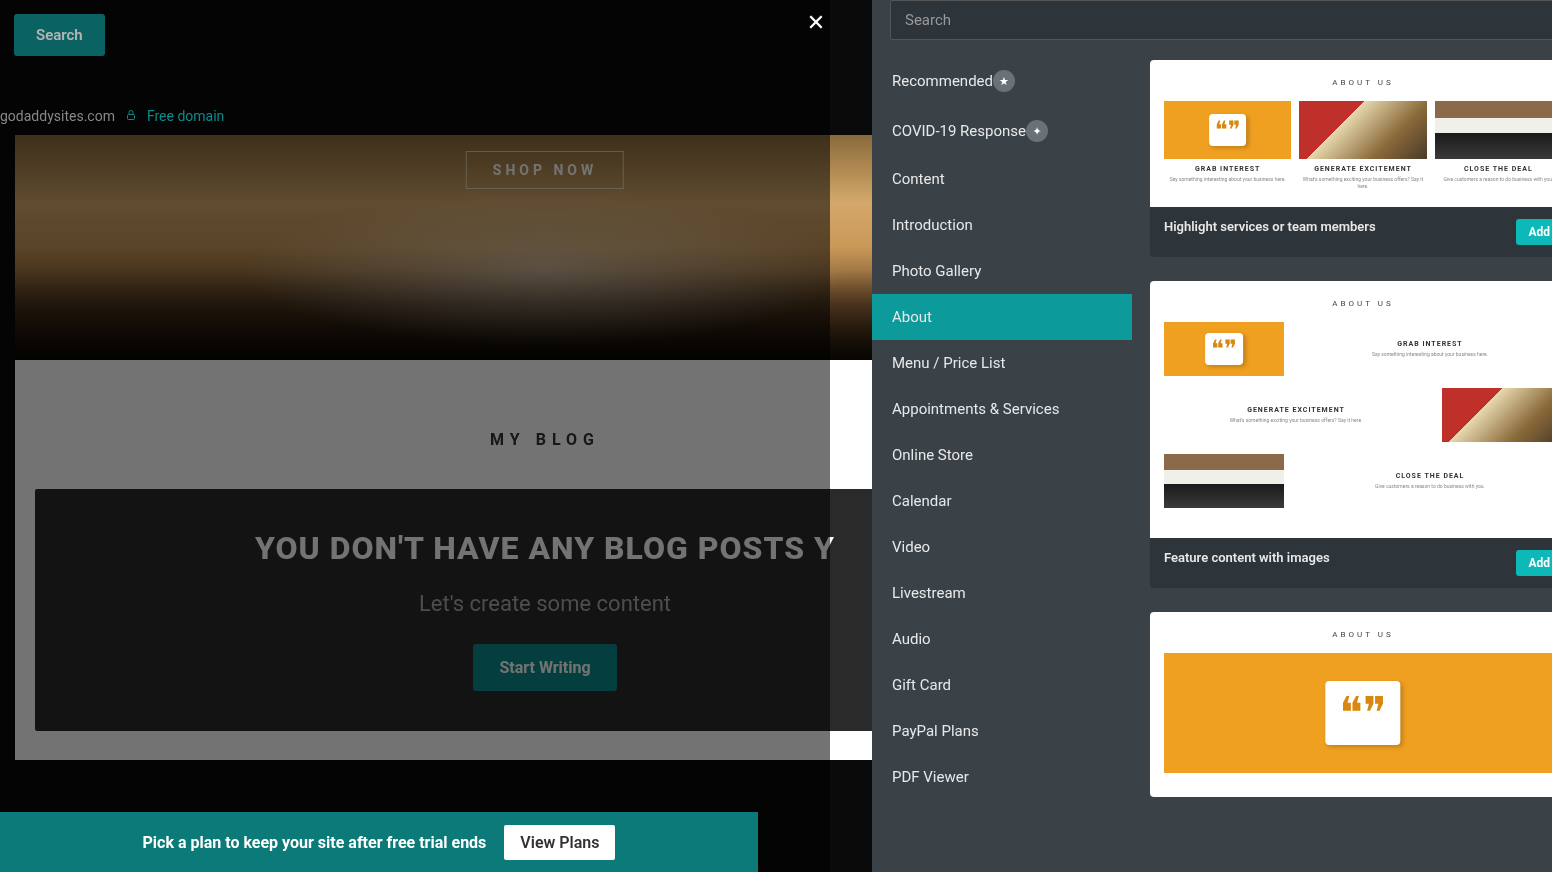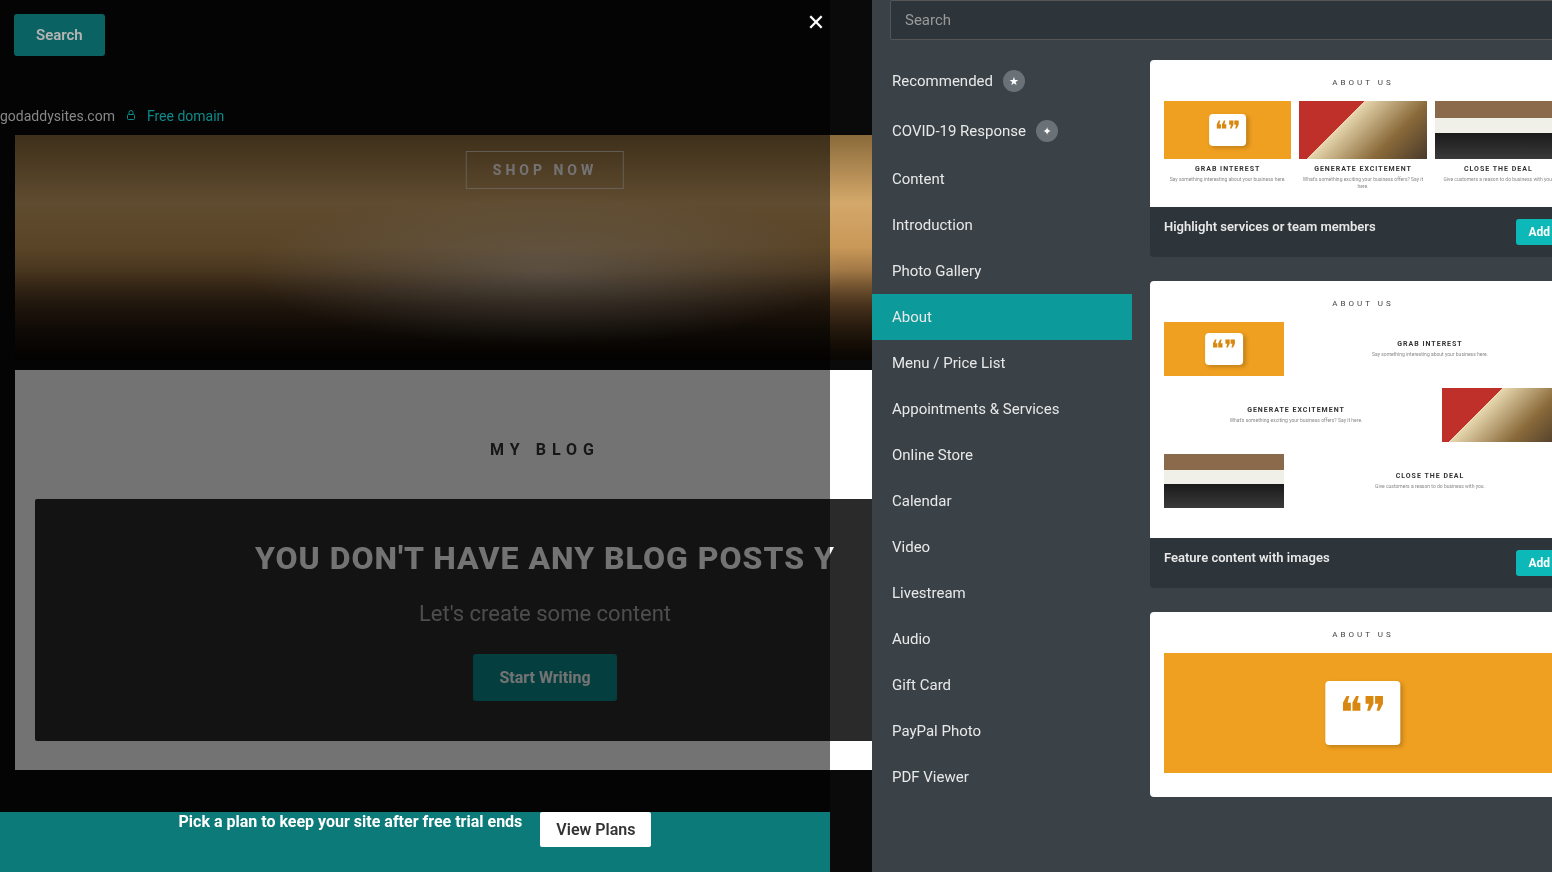--- a/index.html
+++ b/index.html
@@ -11,43 +11,43 @@
 .publish-btn { position: absolute; top: 14px; left: 14px; background: #0d8a8a; color: #fff; border: none; padding: 12px 22px; font-size: 15px; font-weight: 600; border-radius: 3px; z-index: 6; opacity: 0.7; }
 
 .domain-bar { position: absolute; top: 108px; left: 0; color: #888; font-size: 14px; z-index: 6; display: flex; align-items: center; gap: 10px; }
 .domain-bar a { color: #0d8a8a; text-decoration: none; }
 .lock-icon { width: 12px; height: 12px; display: inline-block; }
 
 .hero { position: absolute; top: 135px; left: 15px; width: 1060px; height: 225px; background: linear-gradient(180deg, #8a6a3a 0%, #d4a86a 30%, #c89858 50%, #6a4a2a 75%, #2a1a0a 100%); z-index: 2; }
 .hero::before { content: ""; position: absolute; inset: 0; background: radial-gradient(ellipse at 50% 60%, rgba(255,255,255,0.4) 0%, transparent 40%), linear-gradient(180deg, transparent 60%, rgba(0,0,0,0.8) 100%); }
 .shop-now { position: absolute; top: 16px; left: 50%; transform: translateX(-50%); border: 1px solid rgba(255,255,255,0.6); color: #fff; background: transparent; padding: 10px 26px; font-size: 14px; font-weight: 700; letter-spacing: 4px; z-index: 3; }
 
-.blog-section { position: absolute; top: 370px; left: 15px; width: 1060px; height: 400px; background: #fff; z-index: 2; text-align: center; padding-top: 70px; }
+.blog-section { position: absolute; top: 360px; left: 15px; width: 1060px; height: 400px; background: #fff; z-index: 2; text-align: center; padding-top: 70px; }
 .blog-title { font-size: 16px; font-weight: 700; letter-spacing: 6px; color: #333; }
 .blog-card { margin: 40px 20px 0; background: #2a2a2a; color: #fff; padding: 40px 30px; border-radius: 2px; }
 .blog-card h2 { font-size: 32px; font-weight: 800; letter-spacing: 1px; margin-bottom: 24px; }
 .blog-card p { font-size: 22px; color: #aaa; margin-bottom: 28px; }
 .start-writing { background: #0d8a8a; color: #fff; border: none; padding: 14px 26px; font-size: 16px; font-weight: 700; border-radius: 3px; }
 
-.trial-bar { position: absolute; bottom: 0; left: 0; width: 830px; height: 60px; background: #0d7a7a; z-index: 6; display: flex; align-items: flex-start; justify-content: center; gap: 18px; }
+.trial-bar { position: absolute; bottom: 0; left: 0; width: 758px; height: 60px; background: #0d7a7a; z-index: 6; display: flex; align-items: center; justify-content: center; gap: 18px; }
 .trial-bar span { color: #fff; font-size: 16px; font-weight: 700; }
 .view-plans { background: #fff; color: #333; border: none; padding: 8px 16px; font-size: 16px; font-weight: 600; border-radius: 2px; }
 
 .close-btn { position: absolute; top: 10px; left: 804px; color: #fff; font-size: 22px; z-index: 10; width: 24px; height: 24px; display: flex; align-items: center; justify-content: center; cursor: pointer; }
 
 .panel { position: absolute; left: 872px; top: 0; width: 722px; height: 872px; background: #3a4248; z-index: 8; display: flex; flex-direction: column; }
 .search-wrap { padding: 0 18px 10px; }
 .search-input { width: 100%; background: #2e353a; border: 1px solid #555; color: #ccc; padding: 10px 14px; font-size: 15px; border-radius: 2px; }
 .search-input::placeholder { color: #999; }
 
 .panel-body { flex: 1; display: flex; overflow: hidden; }
 .cat-list { width: 260px; overflow-y: auto; padding: 6px 0; }
 .cat-list::-webkit-scrollbar { width: 8px; }
 .cat-list::-webkit-scrollbar-thumb { background: #6a7278; border-radius: 4px; }
-.cat-item { padding: 14px 20px; color: #e8e8e8; font-size: 15px; cursor: pointer; display: flex; align-items: center; gap: 10px; }
+.cat-item { padding: 14px 20px; color: #e8e8e8; font-size: 15px; cursor: pointer; display: flex; align-items: center; }
 .cat-item.active { background: #0d9a9a; }
 .cat-badge { width: 22px; height: 22px; border-radius: 50%; background: #6a7278; display: inline-flex; align-items: center; justify-content: center; font-size: 11px; color: #fff; }
 
 .templates { flex: 1; overflow-y: auto; padding: 10px 18px; }
 .tpl-card { background: #2e353a; border-radius: 4px; margin-bottom: 24px; overflow: hidden; }
 .tpl-preview { background: #fff; padding: 18px 14px; }
 .tpl-footer { display: flex; justify-content: space-between; padding: 12px 14px; }
 .tpl-footer span { color: #e8e8e8; font-size: 13px; font-weight: 600; }
 .add-btn { background: #0db8b8; color: #fff; border: none; padding: 6px 12px; font-size: 12px; font-weight: 700; border-radius: 3px; }
 
@@ -149,21 +149,21 @@
         <div class="cat-item">
           <span>Livestream</span>
         </div>
         <div class="cat-item">
           <span>Audio</span>
         </div>
         <div class="cat-item">
           <span>Gift Card</span>
         </div>
         <div class="cat-item">
-          <span>PayPal Photo</span>
+          <span>PayPal Plans</span>
         </div>
         <div class="cat-item">
           <span>PDF Viewer</span>
         </div>
       </div>
     <div class="templates">
 
       <div class="tpl-card">
         <div class="tpl-preview">
           <div class="pv-title">ABOUT US</div>

